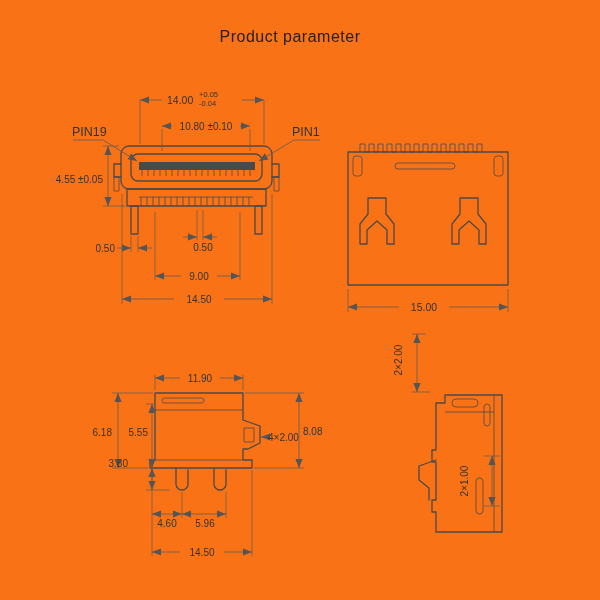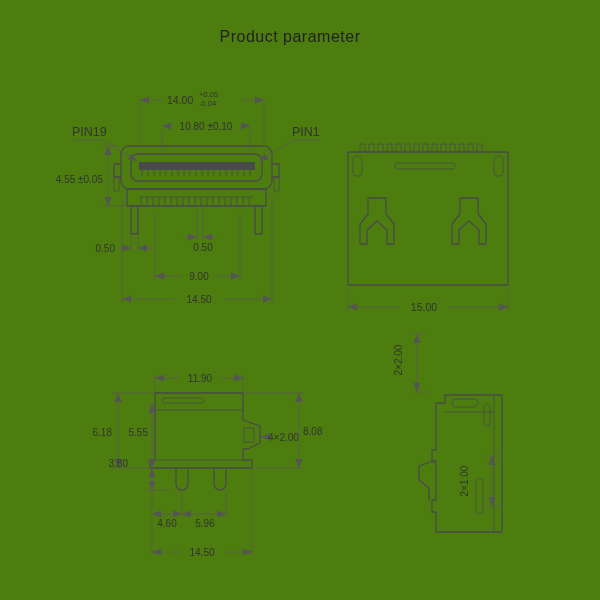--- a/index.html
+++ b/index.html
@@ -1,16 +1,16 @@
 <!DOCTYPE html>
 <html><head>
 <meta charset="utf-8">
 <style>
   html,body { margin:0; padding:0; background:#ffffff; }
-  .page { position:relative; width:600px; height:600px; background:#4d7c0f; overflow:hidden; }
+  .page { position:relative; width:600px; height:600px; background:#f97316; overflow:hidden; }
   svg text { font-family:"Liberation Sans", sans-serif; fill:#333333; }
   .title-text { font-size:16px; fill:#222222; letter-spacing:0.5px; }
   .dimtext { font-size:10.5px; }
   .dimtext-s { font-size:10px; }
   .toltext { font-size:7.5px; }
   .pintext { font-size:12.5px; }
   .outline { fill:none; stroke:#4a4a4a; stroke-width:1.3; stroke-linejoin:round; stroke-linecap:round; }
   .thin { fill:none; stroke:#4a4a4a; stroke-width:0.8; stroke-linejoin:round; }
   .darkfill { fill:#4a4a4a; stroke:none; }
   .dim { fill:none; stroke:#5a5a5a; stroke-width:0.8; }

